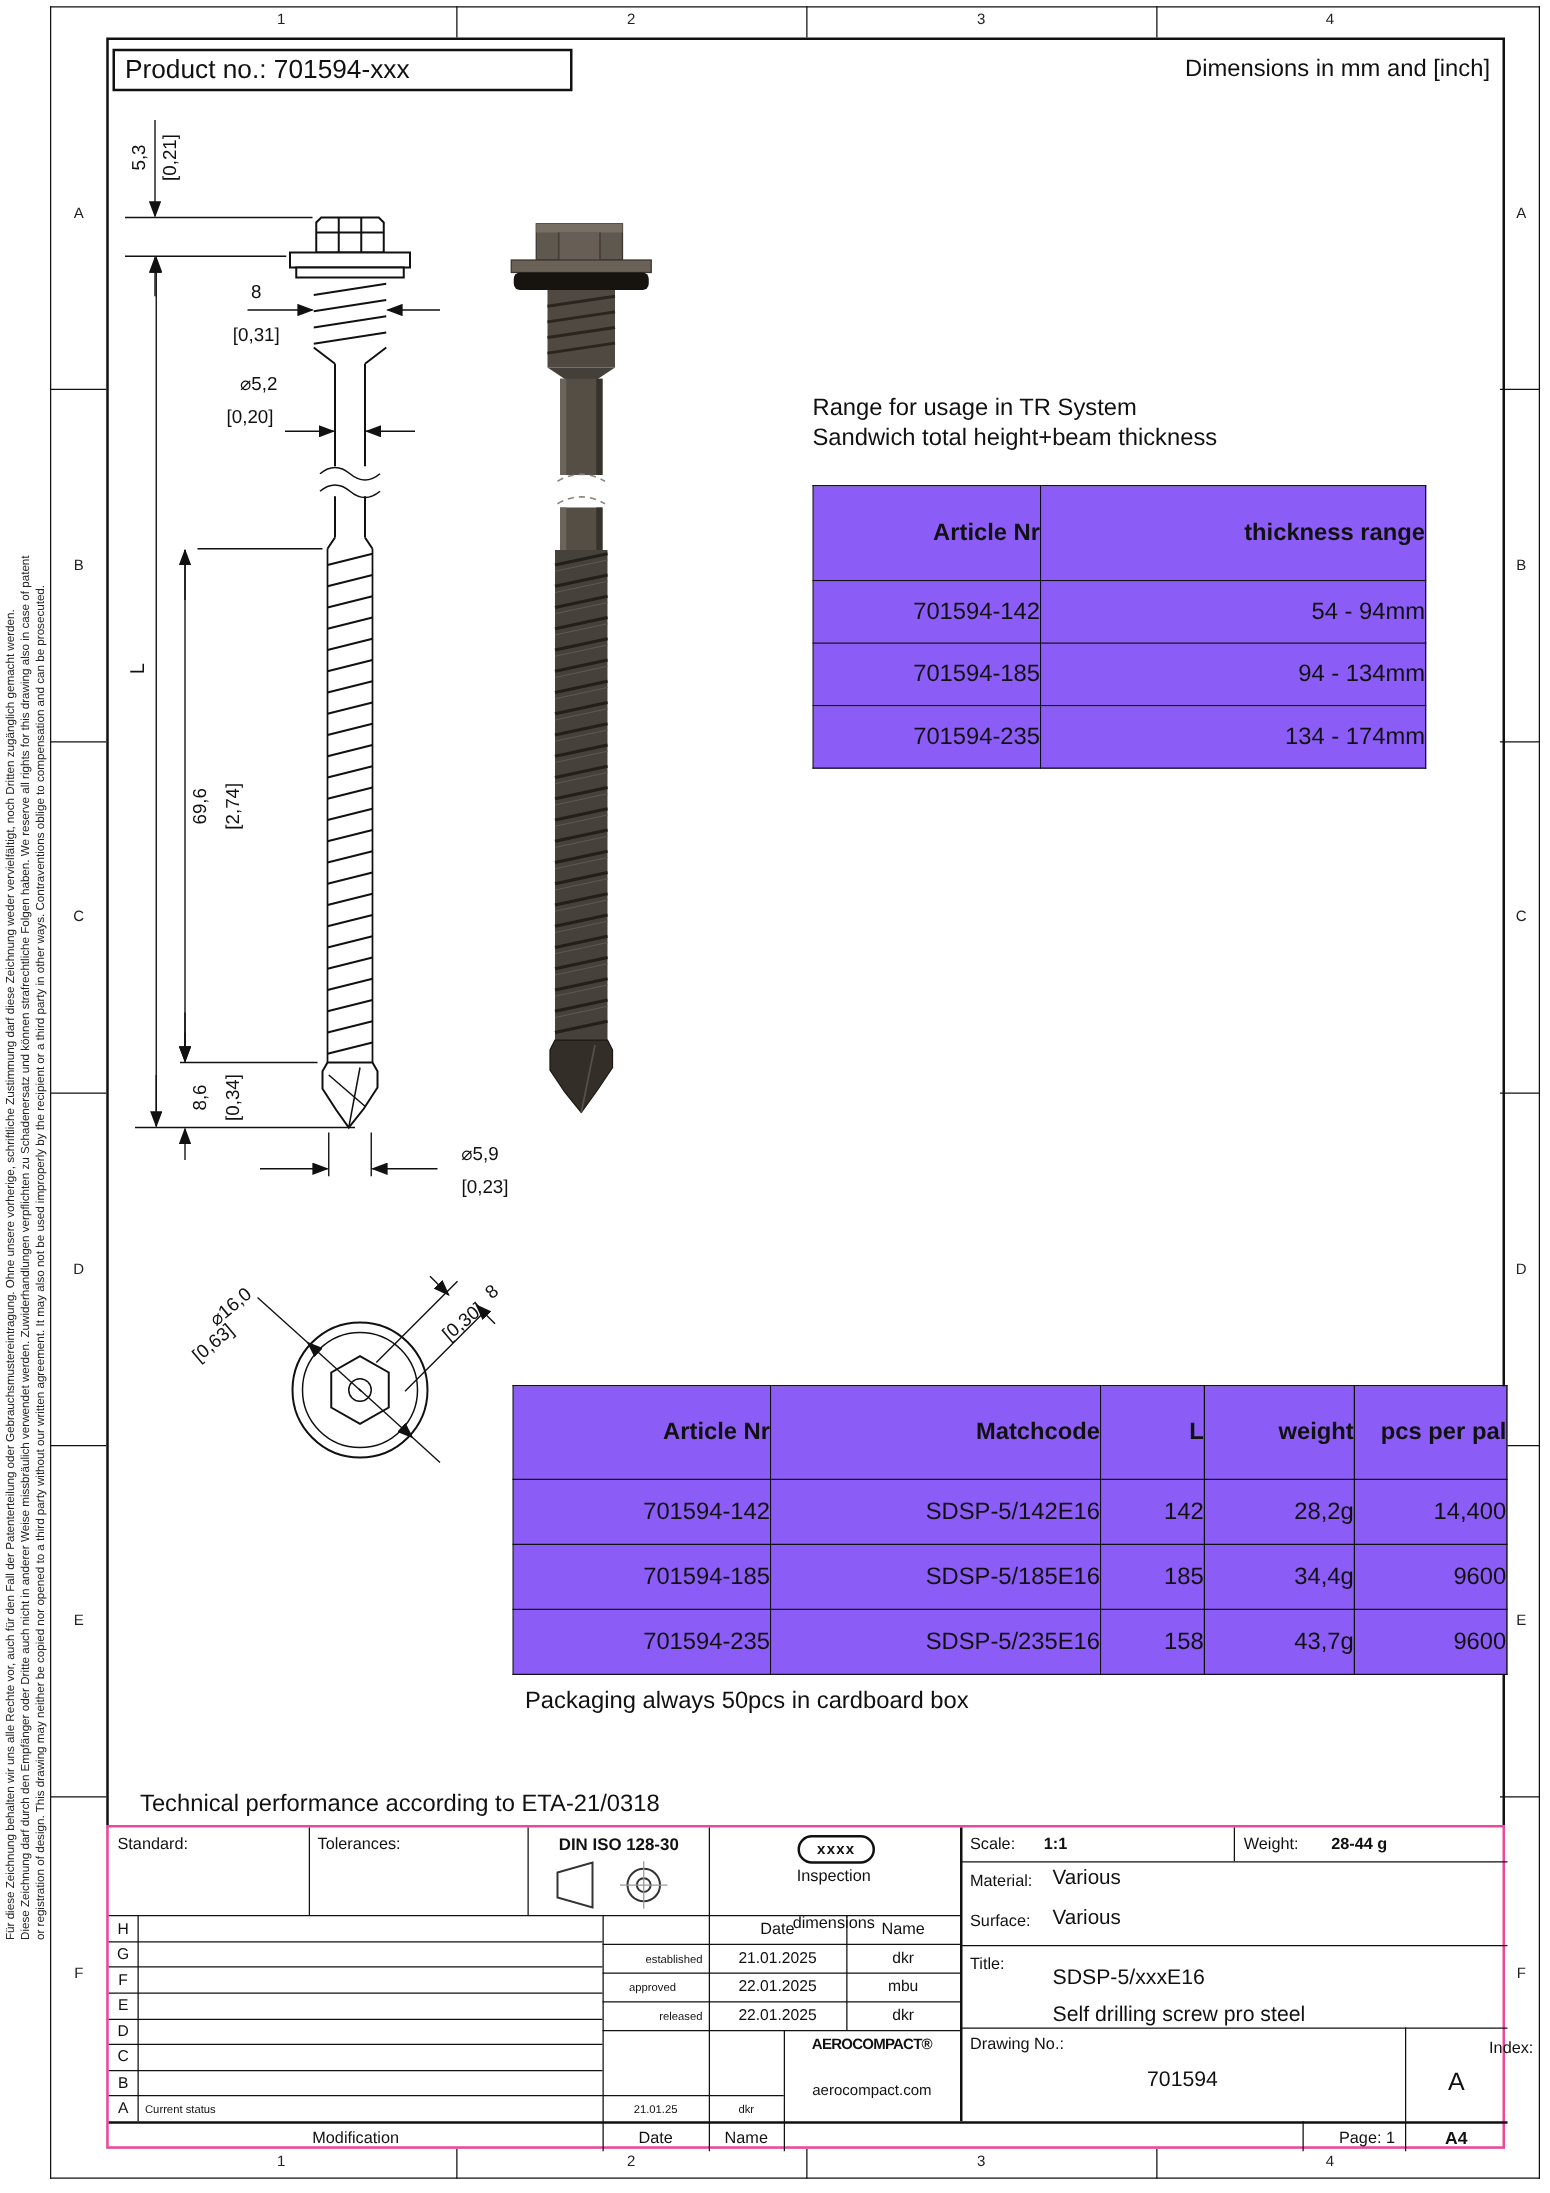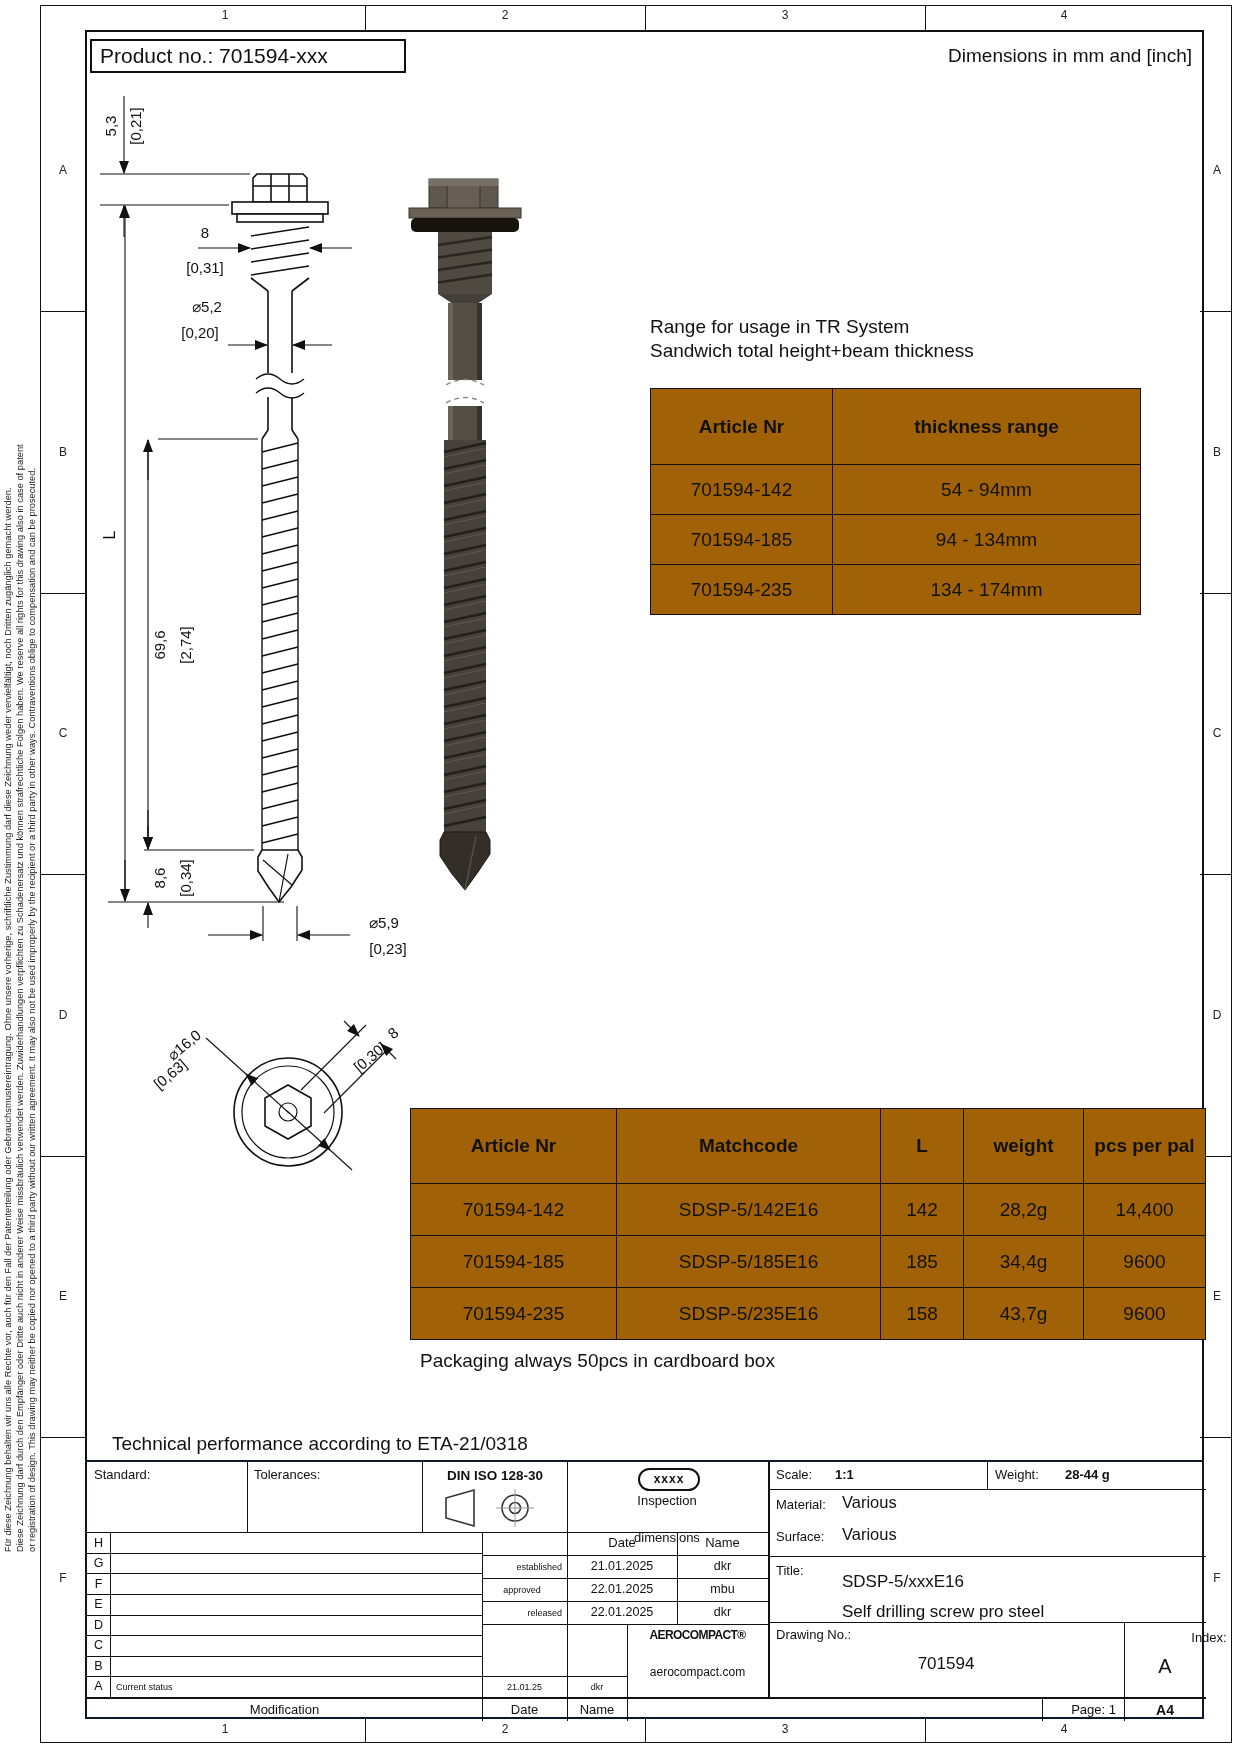--- a/index.html
+++ b/index.html
@@ -5,24 +5,24 @@
   html,body{margin:0;padding:0;background:#fff;}
   body{width:1240px;height:1754px;position:relative;font-family:"Liberation Sans","DejaVu Sans",sans-serif;color:#111;overflow:hidden;}
   .abs{position:absolute;}
   .line{position:absolute;background:#111;}
   .vtext{position:absolute;white-space:nowrap;transform-origin:0 0;transform:rotate(-90deg);font-size:9.3px;color:#222;letter-spacing:0px;}
   .gridlab{position:absolute;font-size:12px;color:#222;text-align:center;}
   .frame{position:absolute;border:2px solid #111;}
   .boxed-title{position:absolute;border:2px solid #111;font-size:21px;padding:3px 8px;white-space:nowrap;}
   .note19{position:absolute;font-size:19px;white-space:nowrap;}
   table.dwg{border-collapse:collapse;position:absolute;table-layout:fixed;}
-  table.dwg td,table.dwg th{border:1.6px solid #111;text-align:center;vertical-align:middle;font-size:19px;padding:0;background:#a16207;}
+  table.dwg td,table.dwg th{border:1.6px solid #111;text-align:right;vertical-align:middle;font-size:19px;padding:0;background:#8b5cf6;}
   table.dwg th{font-weight:bold;}
   
-  #tblock{position:absolute;left:85px;top:1460px;width:1119px;height:259px;border:2px solid #0f172a;box-sizing:border-box;background:#fff;}
+  #tblock{position:absolute;left:85px;top:1460px;width:1119px;height:259px;border:2px solid #ec4899;box-sizing:border-box;background:#fff;}
   #tblock .hl,#tblock .vl{position:absolute;background:#111;}
   #tblock .lab{position:absolute;font-size:13px;white-space:nowrap;}
   #tblock .lab9{position:absolute;font-size:9px;white-space:nowrap;}
   #tblock .val12{position:absolute;font-size:12.5px;white-space:nowrap;}
   #tblock .val16{position:absolute;font-size:16.5px;white-space:nowrap;}
   #tblock .ctr{text-align:center;}
   .badge{position:absolute;border:2px solid #111;border-radius:12px;font-size:12px;font-weight:bold;text-align:center;letter-spacing:1px;}
   svg text{font-family:"Liberation Sans","DejaVu Sans",sans-serif;}
 </style>
 </head>
@@ -71,21 +71,21 @@
 <div class="line" style="left:1200px;top:311px;width:32px;height:1px;"></div>
 <div class="line" style="left:1200px;top:593px;width:32px;height:1px;"></div>
 <div class="line" style="left:1200px;top:874px;width:32px;height:1px;"></div>
 <div class="line" style="left:1200px;top:1156px;width:32px;height:1px;"></div>
 <div class="line" style="left:1200px;top:1437px;width:32px;height:1px;"></div>
 
 <div class="vtext" style="left:3px;top:1552px;">Für diese Zeichnung behalten wir uns alle Rechte vor, auch für den Fall der Patenterteilung oder Gebrauchsmustereintragung. Ohne unsere vorherige, schriftliche Zustimmung darf diese Zeichnung weder vervielfältigt, noch Dritten zugänglich gemacht werden.</div>
 <div class="vtext" style="left:15px;top:1552px;">Diese Zeichnung darf durch den Empfänger oder Dritte auch nicht in anderer Weise missbräulich verwendet werden. Zuwiderhandlungen verpflichten zu Schadenersatz und können strafrechtliche Folgen haben. We reserve all rights for this drawing also in case of patent</div>
 <div class="vtext" style="left:27px;top:1552px;">or registration of design. This drawing may neither be copied nor opened to a third party without our written agreement. It may also not be used improperly by the recipient or a third party in other ways. Contraventions oblige to compensation and can be prosecuted.</div>
 
-<div class="boxed-title" style="left:90px;top:39px;width:316px;box-sizing:border-box;">Product no.: 701594-xxx</div>
+<div class="boxed-title" style="left:90px;top:39px;width:368px;box-sizing:border-box;">Product no.: 701594-xxx</div>
 <div class="note19" style="right:48px;top:45px;">Dimensions in mm and [inch]</div>
 
 <svg class="abs" style="left:90px;top:80px;" width="470" height="1110" viewBox="90 80 470 1110">
   <defs>
     <marker id="ar" orient="auto" markerWidth="12" markerHeight="9" refX="11" refY="4.5">
       <path d="M0,0 L12,4.5 L0,9 Z" fill="#111"></path>
     </marker>
   </defs>
 
   <g stroke="#111" stroke-width="1.6" fill="none">

